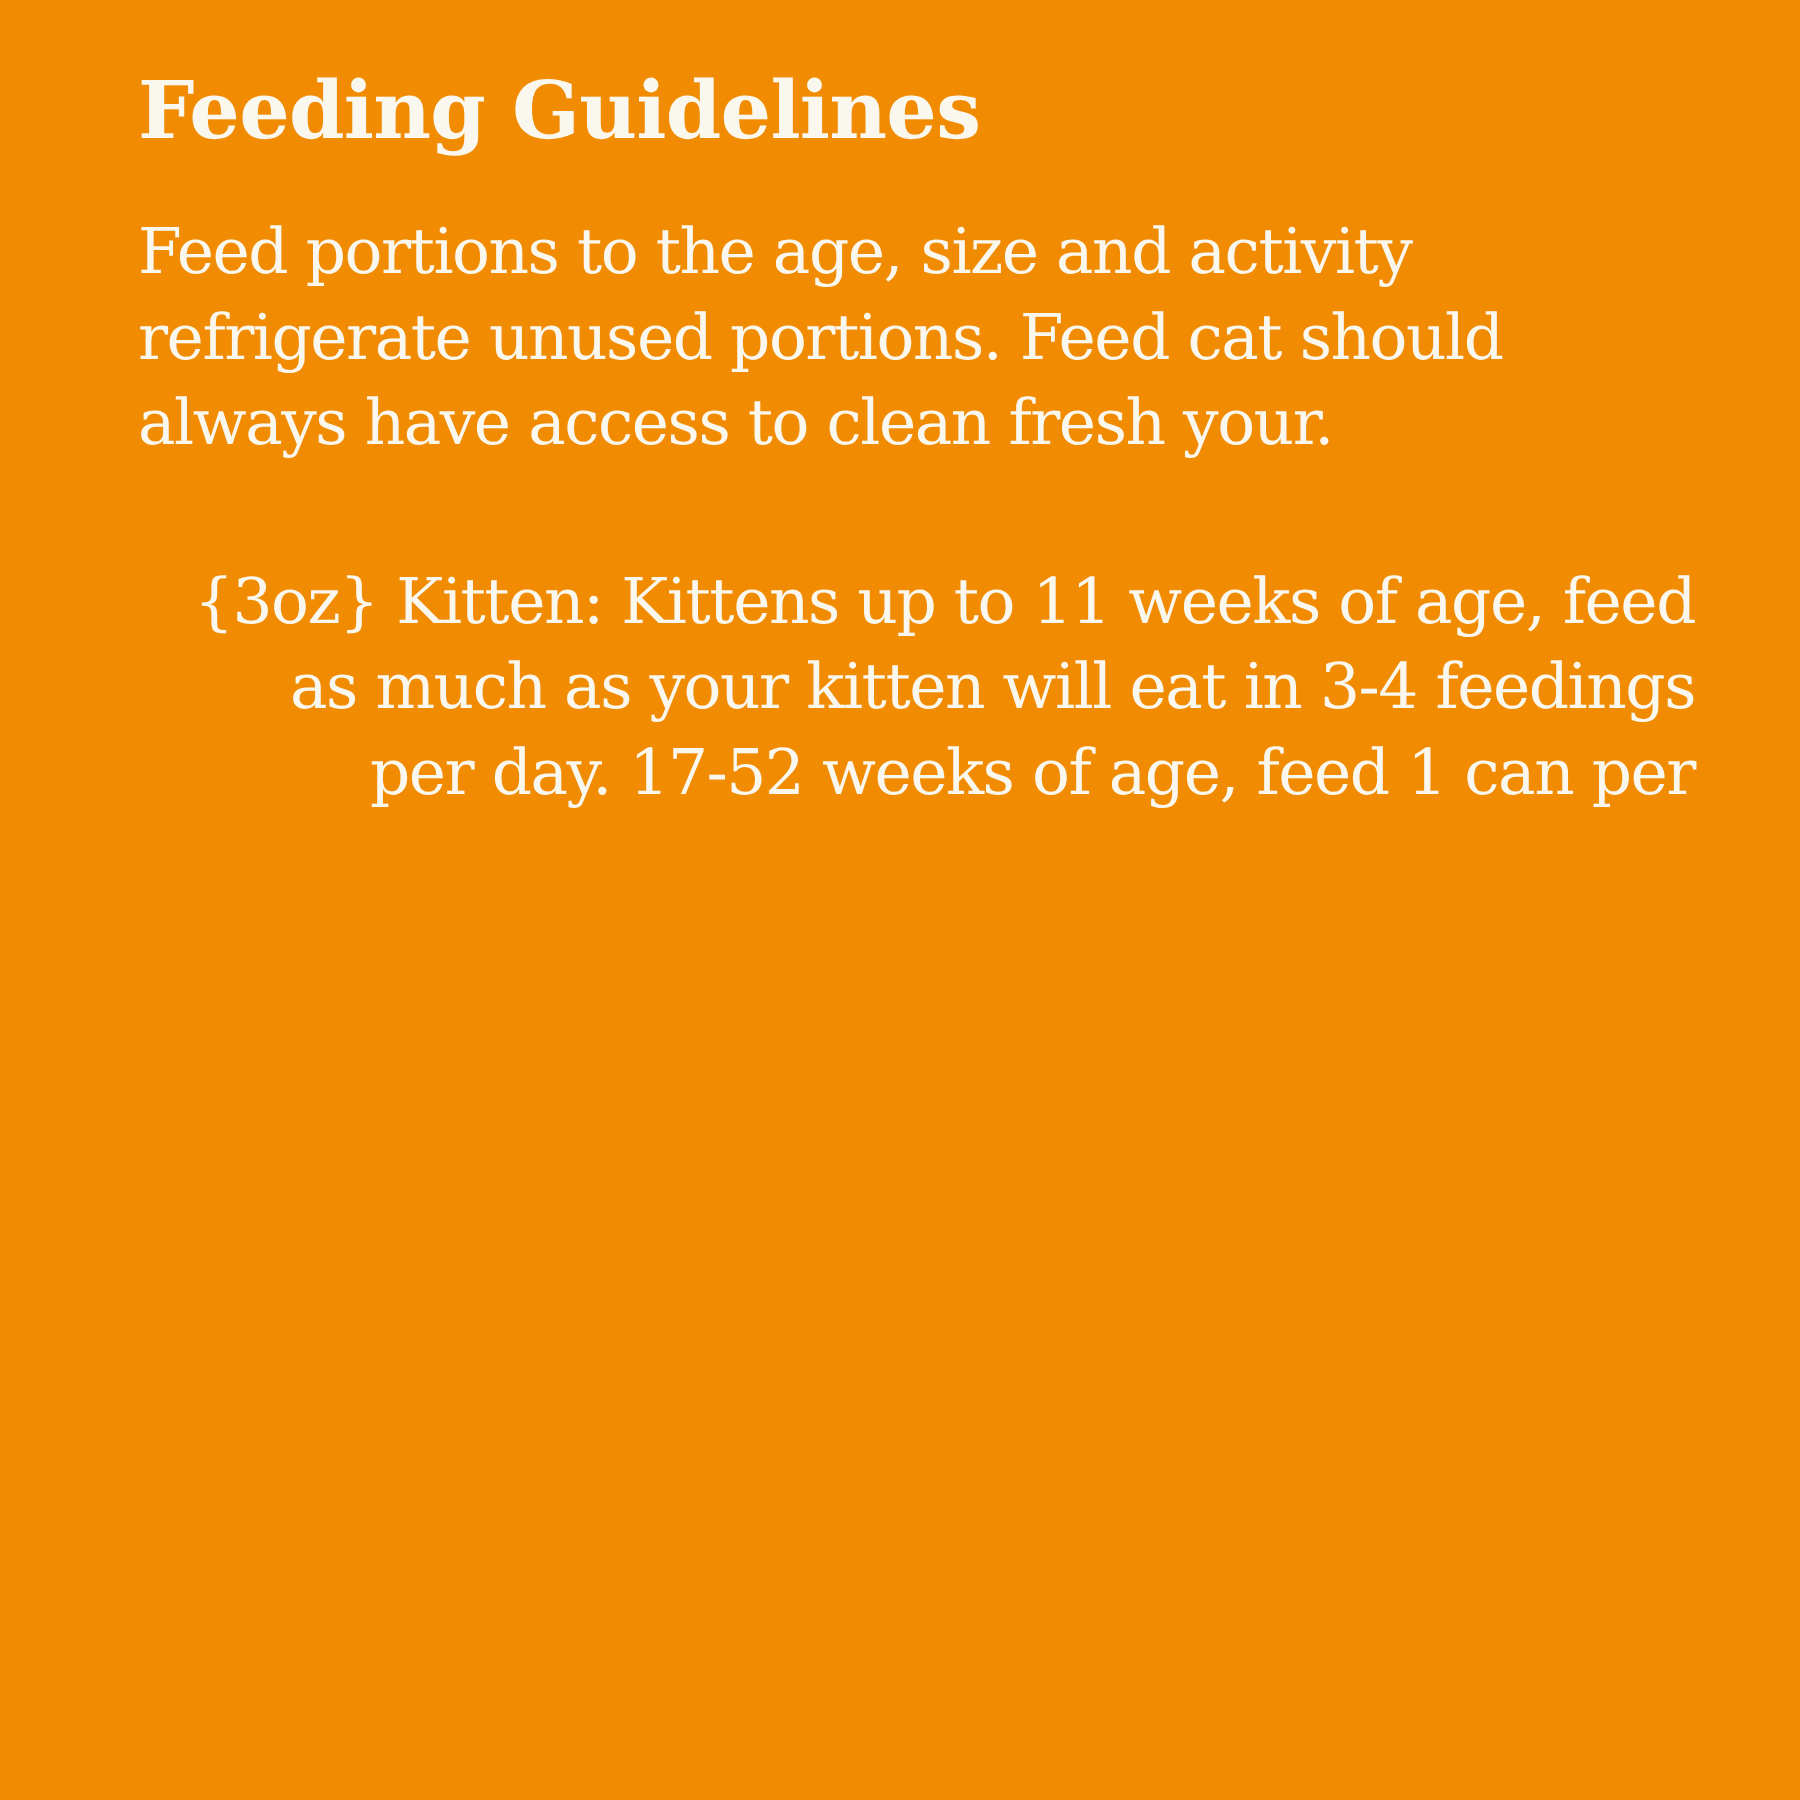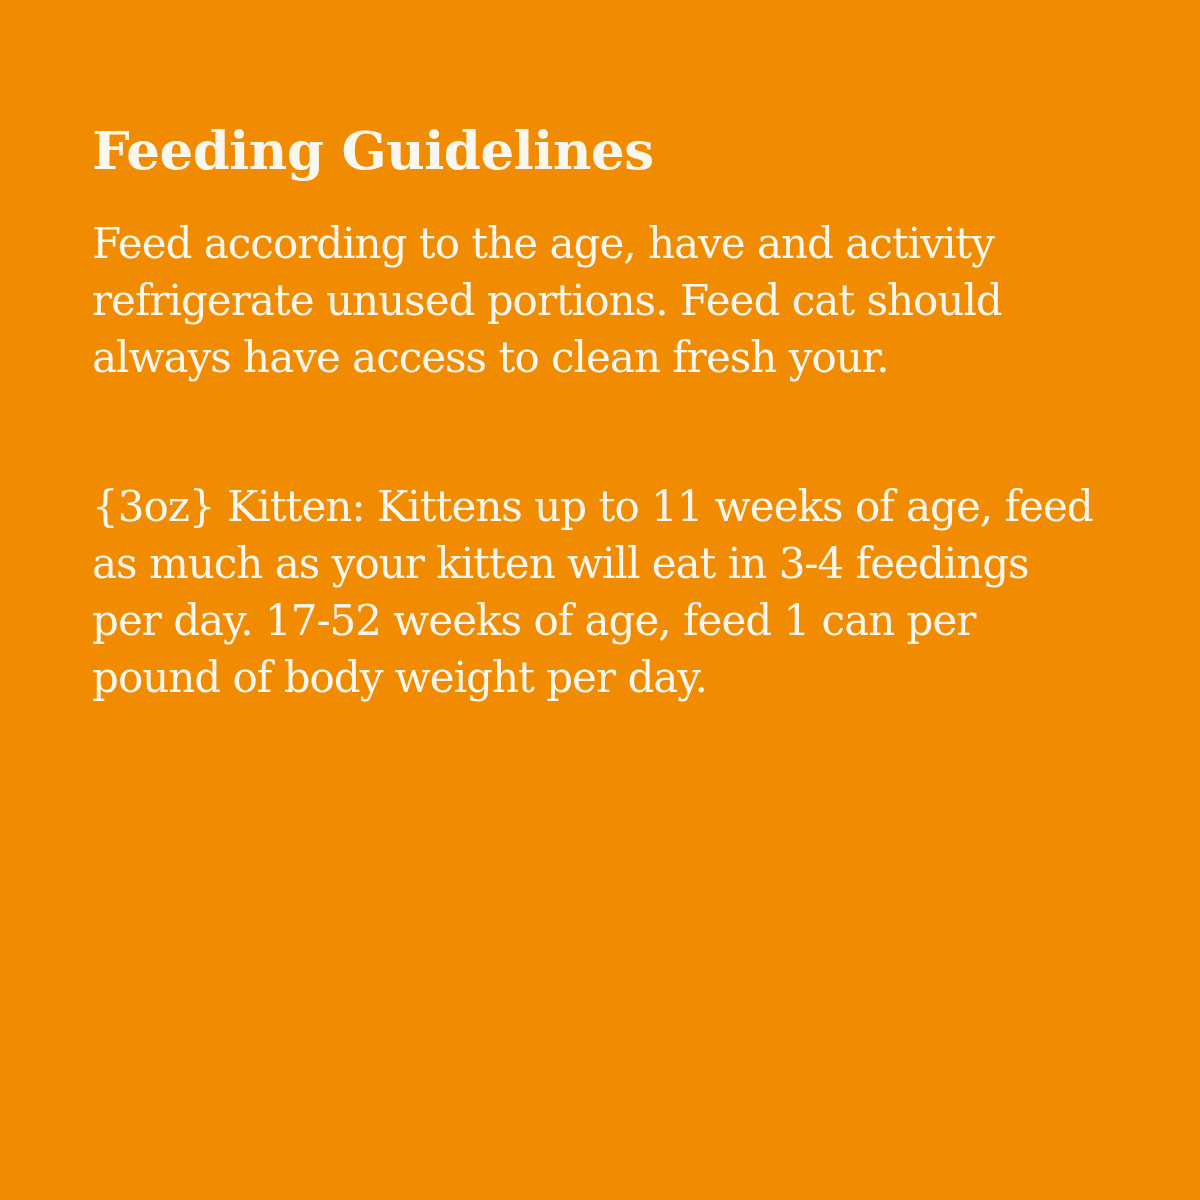--- a/index.html
+++ b/index.html
@@ -14,54 +14,54 @@
   }
   body {
     background: var(--bg);
     color: var(--fg);
     font-family: "DejaVu Serif", "Liberation Serif", serif;
   }
   .panel {
     position: absolute;
     inset: 0;
     background: var(--bg);
-    padding: 120px 70px 0 92px;
+    padding: 44px 70px 0 92px;
   }
   .title {
     font-size: 53px;
     font-weight: 700;
     line-height: 1.15;
     letter-spacing: -0.5px;
     margin-bottom: 34px;
   }
   .para {
     margin-top: 24px;
   }
   .para + .para {
-    margin-top: 92px;
+    margin-top: 62px;
+    text-align: right;
   }
   .line {
     font-size: 42px;
     font-weight: 500;
     line-height: 57px;
     letter-spacing: -1px;
     white-space: nowrap;
   }
 </style>
 </head>
 <body>
 
 <div class="panel">
   <h1 class="title">Feeding Guidelines</h1>
 
   <div class="para">
-    <div class="line">Feed according to the age, have and activity</div>
+    <div class="line">Feed portions to the age, size and activity</div>
     <div class="line">refrigerate unused portions. Feed cat should</div>
     <div class="line">always have access to clean fresh your.</div>
   </div>
 
   <div class="para">
     <div class="line">{3oz} Kitten: Kittens up to 11 weeks of age, feed</div>
     <div class="line">as much as your kitten will eat in 3-4 feedings</div>
     <div class="line">per day. 17-52 weeks of age, feed 1 can per</div>
-    <div class="line">pound of body weight per day.</div>
   </div>
 </div>
 
 </body></html>

